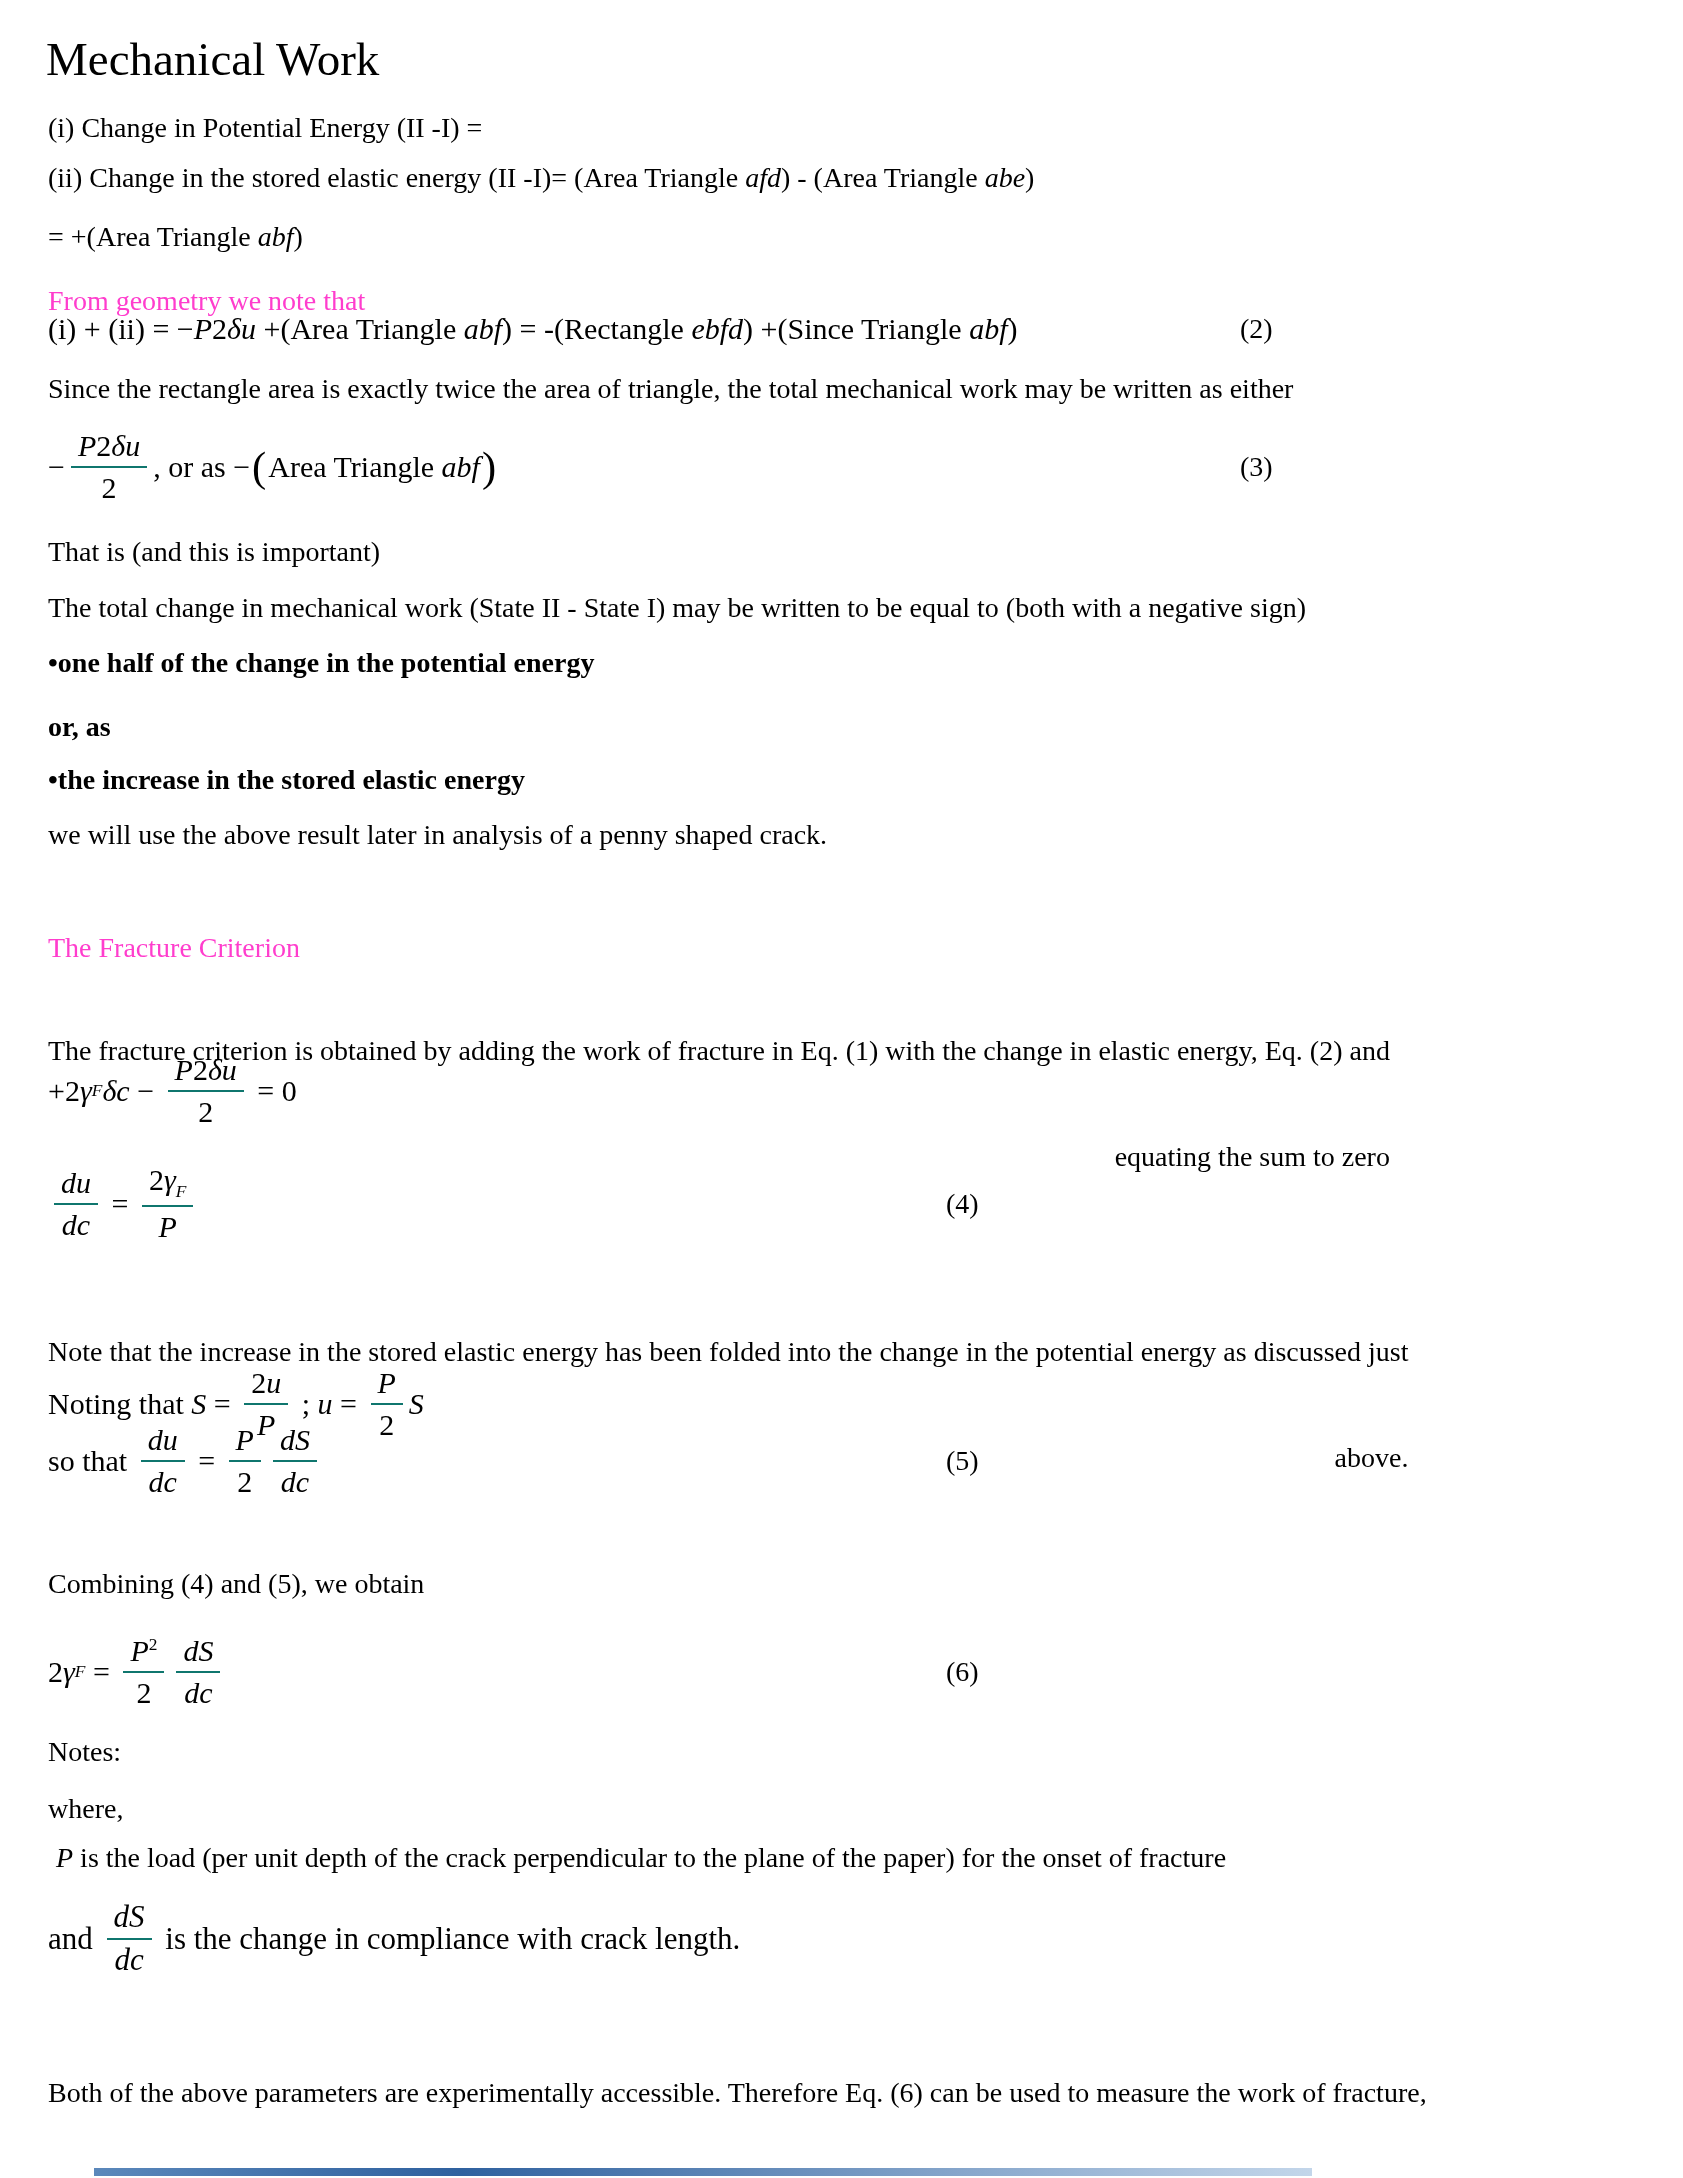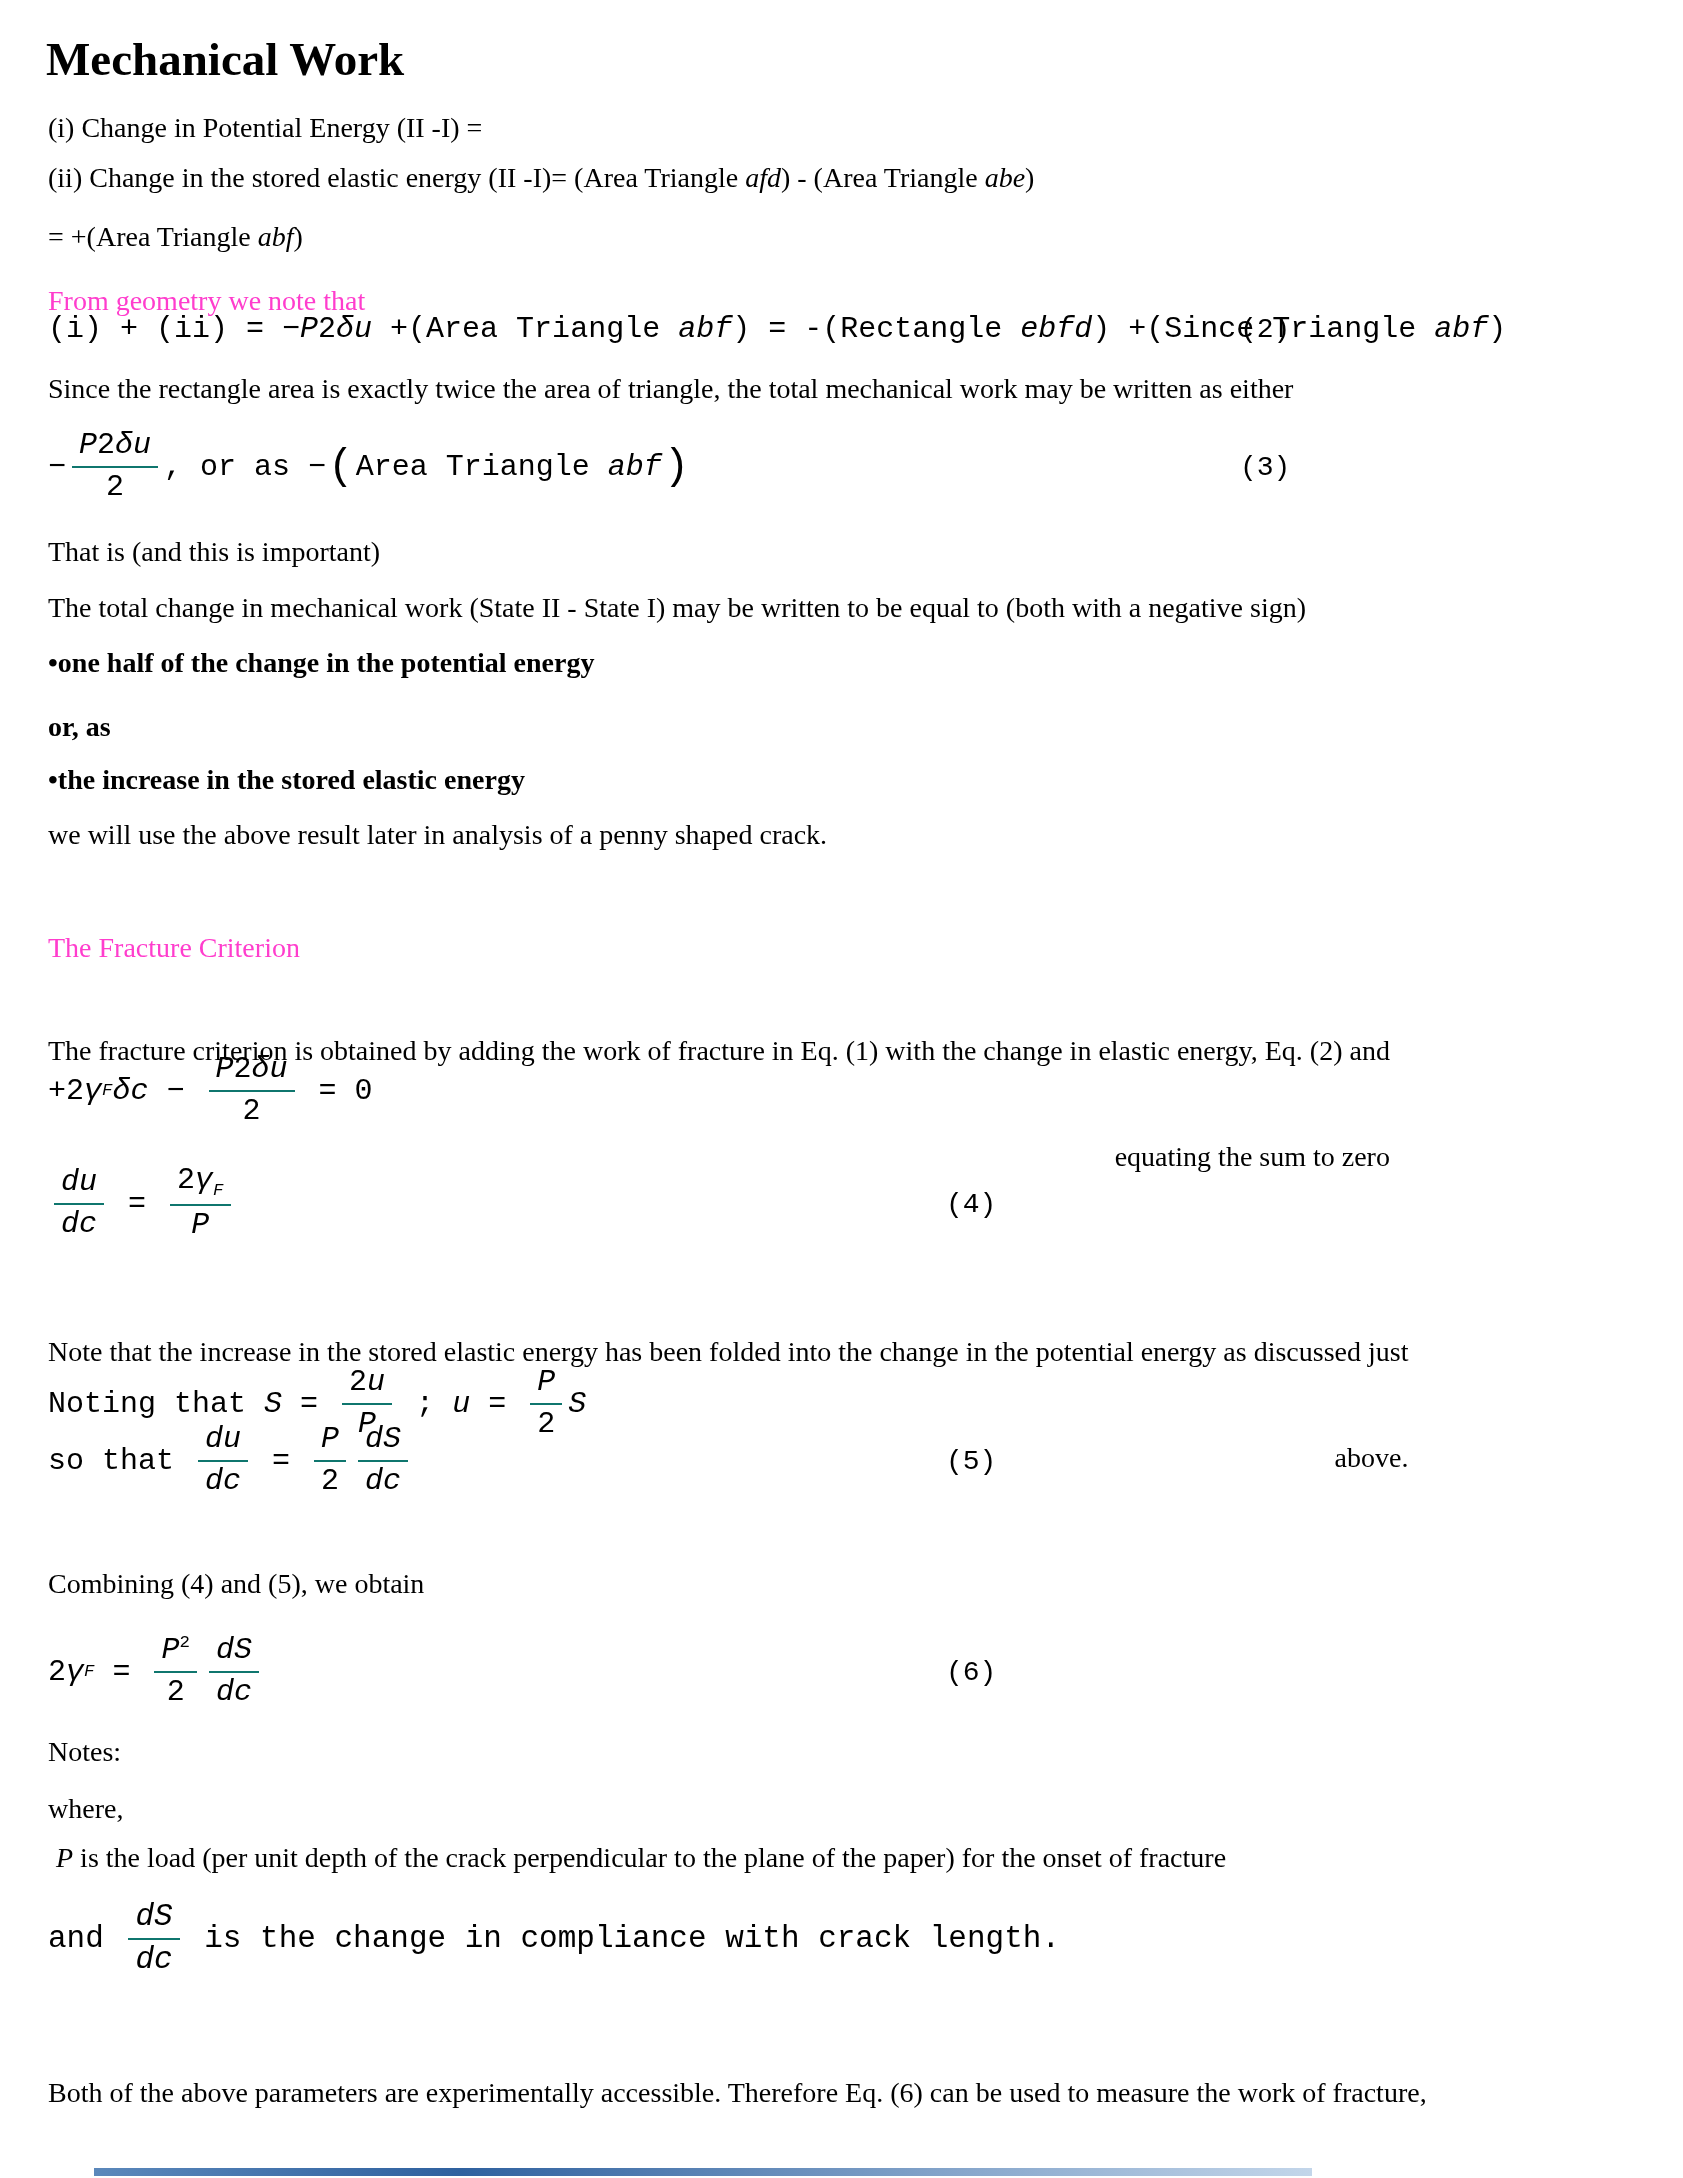--- a/index.html
+++ b/index.html
@@ -2,33 +2,33 @@
 <html style="--pink: #ff3dcd; --footerA: #5b88bb; --footerB: #2f619f; --footerC: #c3d6ea;"><head>
 <meta charset="utf-8">
 <style>
   html,body { margin:0; padding:0; background:#ffffff; }
   .page {
     position:relative; width:1683px; height:2178px; background:#ffffff;
     font-family:"Liberation Serif", serif; color:#000; overflow:hidden;
   }
   .title {
     position:absolute; left:46px; top:34px; margin:0;
-    font-size:47px; font-weight:700; line-height:1.1; white-space:pre;
+    font-size:47px; font-weight:400; line-height:1.1; white-space:pre;
   }
   .blk {
     position:absolute; left:48px; margin:0;
     font-size:28px; line-height:1.2; white-space:pre;text-align:right;
   }
   .lines .ln { display:block; line-height:39px; white-space:pre; }
   .pink { color:var(--pink, #ff3dcd); }
   .bold { font-weight:bold; }
   .it { font-style:italic; }
   .eqrow {
     position:absolute; left:48px; display:flex; align-items:center;
-    font-size:30px; white-space:pre;font-family:Liberation Mono, monospace;
+    font-size:30px; white-space:pre;
   }
   .eqrow.small { font-size:31px; }
   .frac { display:inline-flex; flex-direction:column; align-items:center; margin:0 6px; line-height:1.12; }
   .frac .fn { padding:0 7px 3px; border-bottom:2px solid #0f766e; white-space:pre; }
   .frac .fd { padding:3px 7px 0; white-space:pre; }
   sub.f  { font-size:0.58em; font-style:italic; }
   sup.s2 { font-size:0.58em; }
   .bigp { font-size:1.42em; font-weight:400; line-height:0; margin:0 2px; }
   .eqnum { position:absolute; top:50%; transform:translateY(-50%); font-size:28px; font-style:normal; }
   .eqnum.pos-a { left:1192px; }

